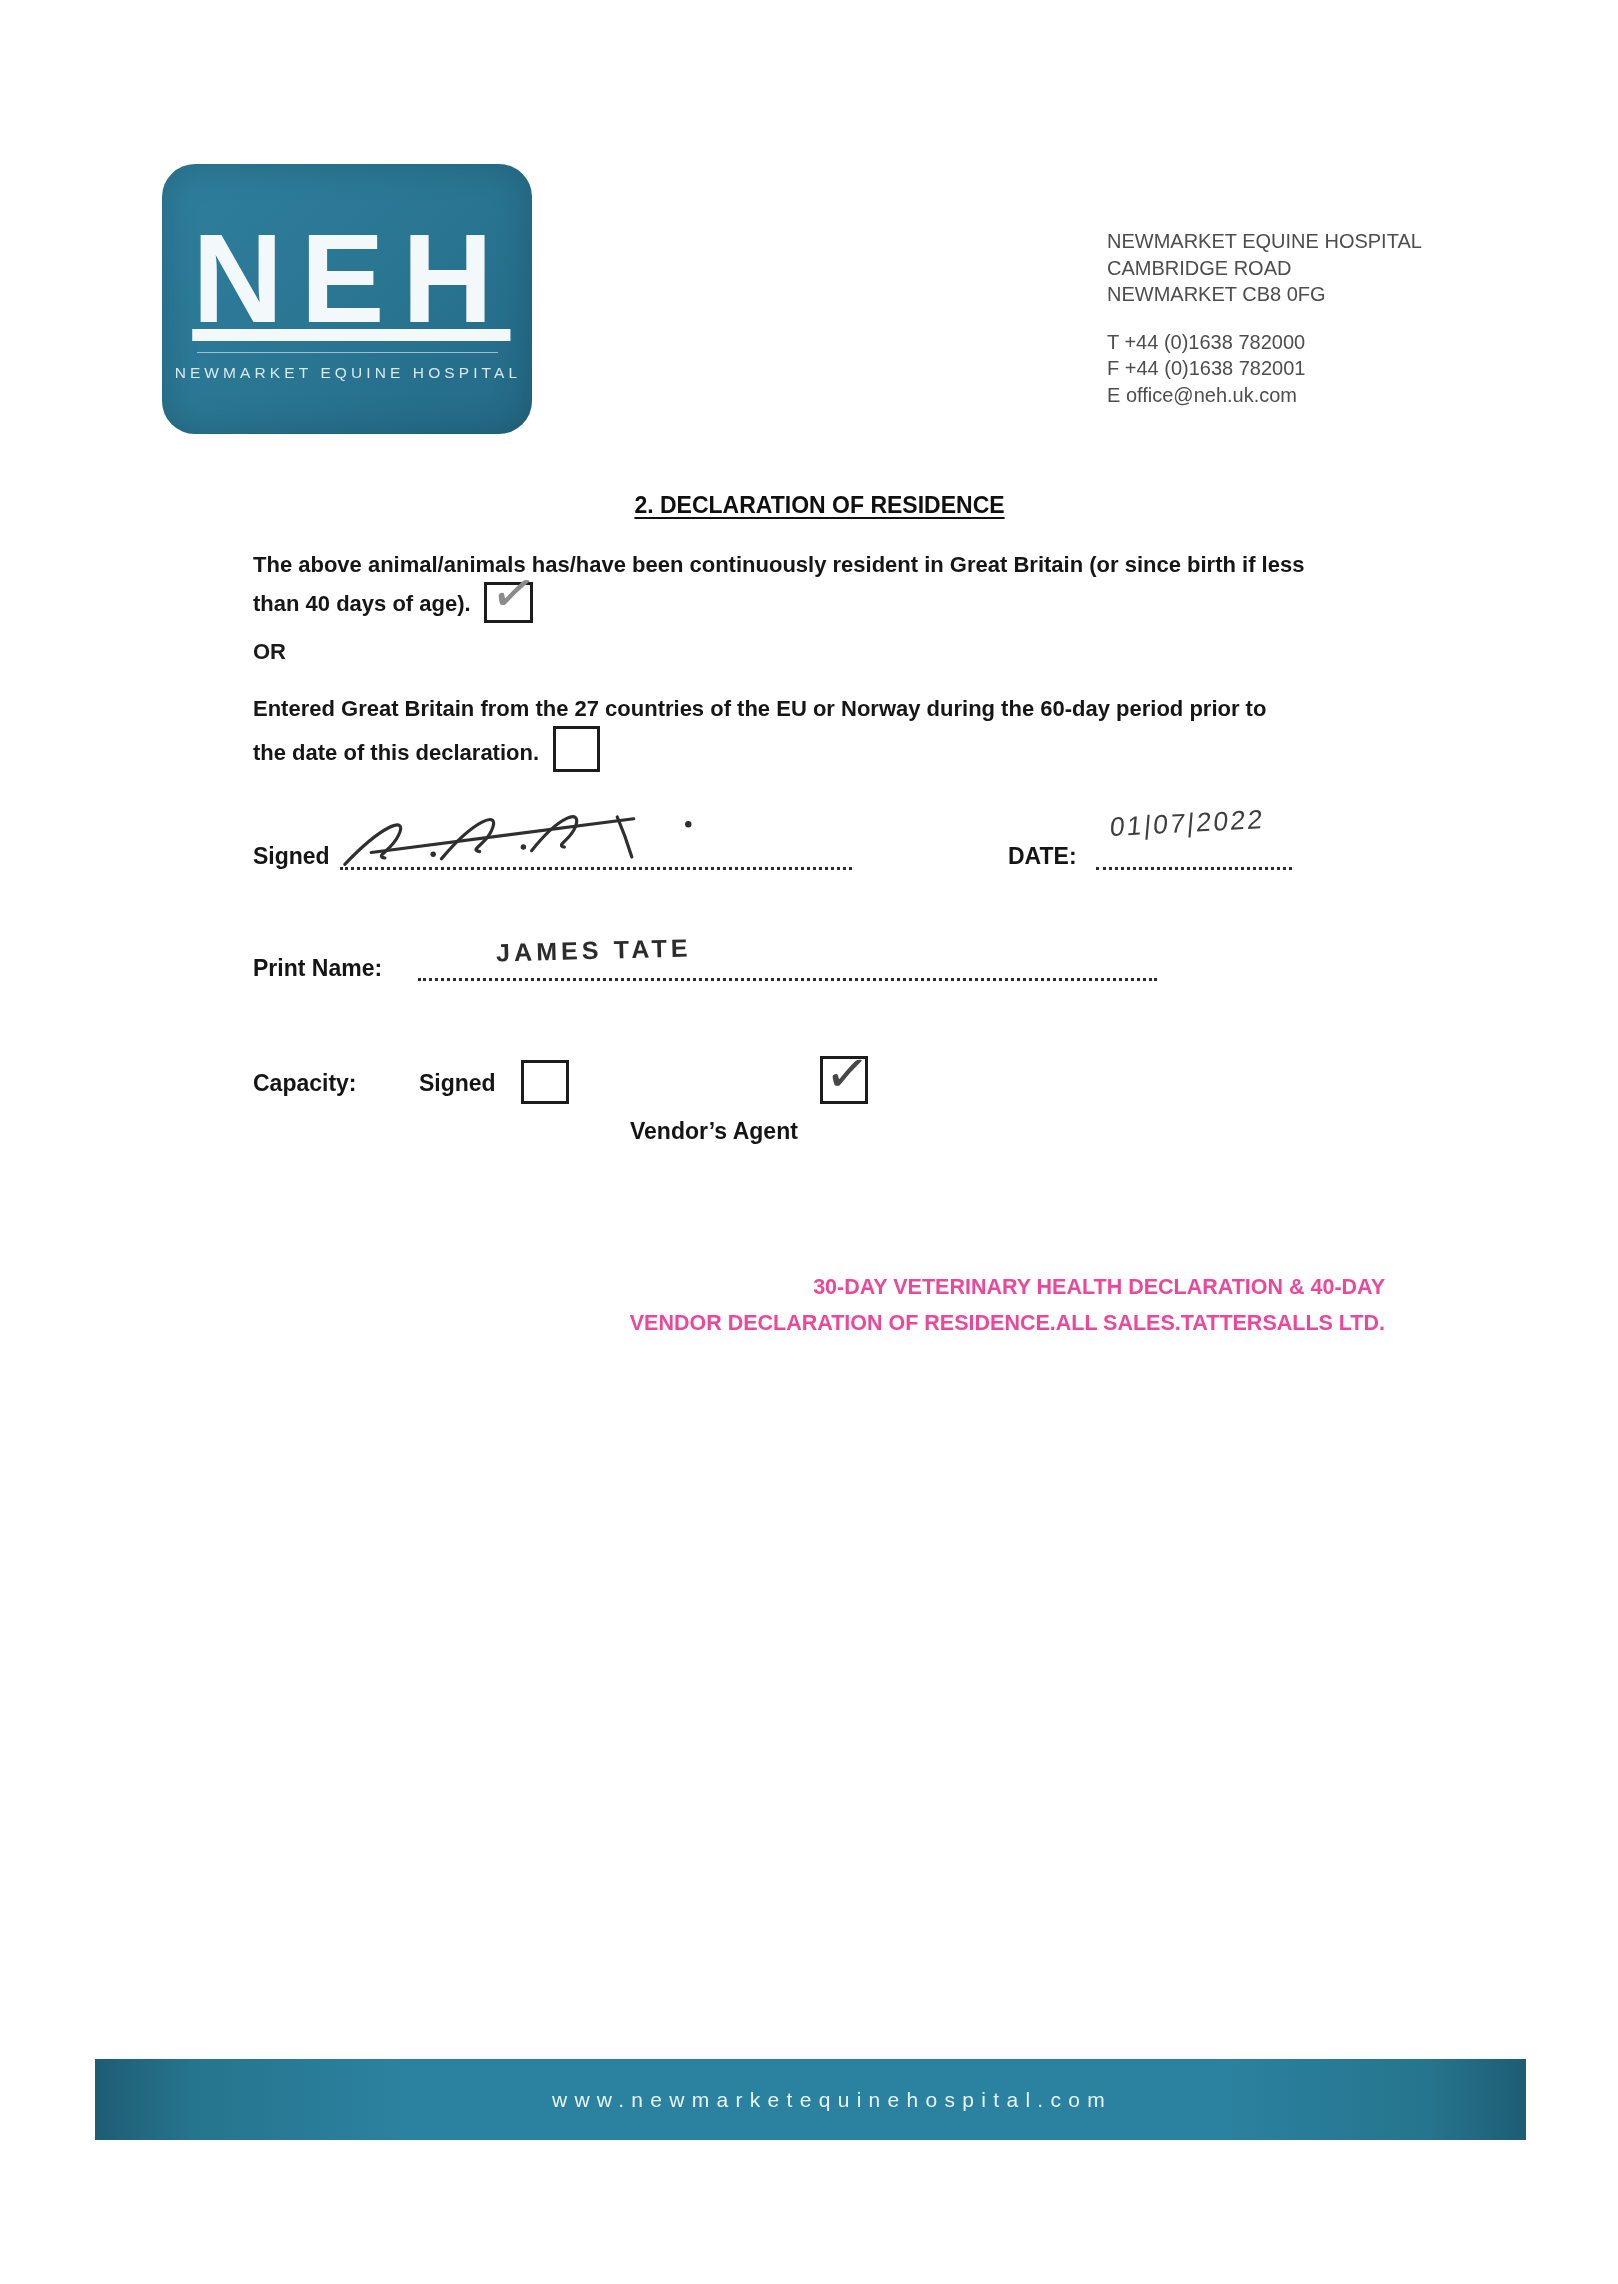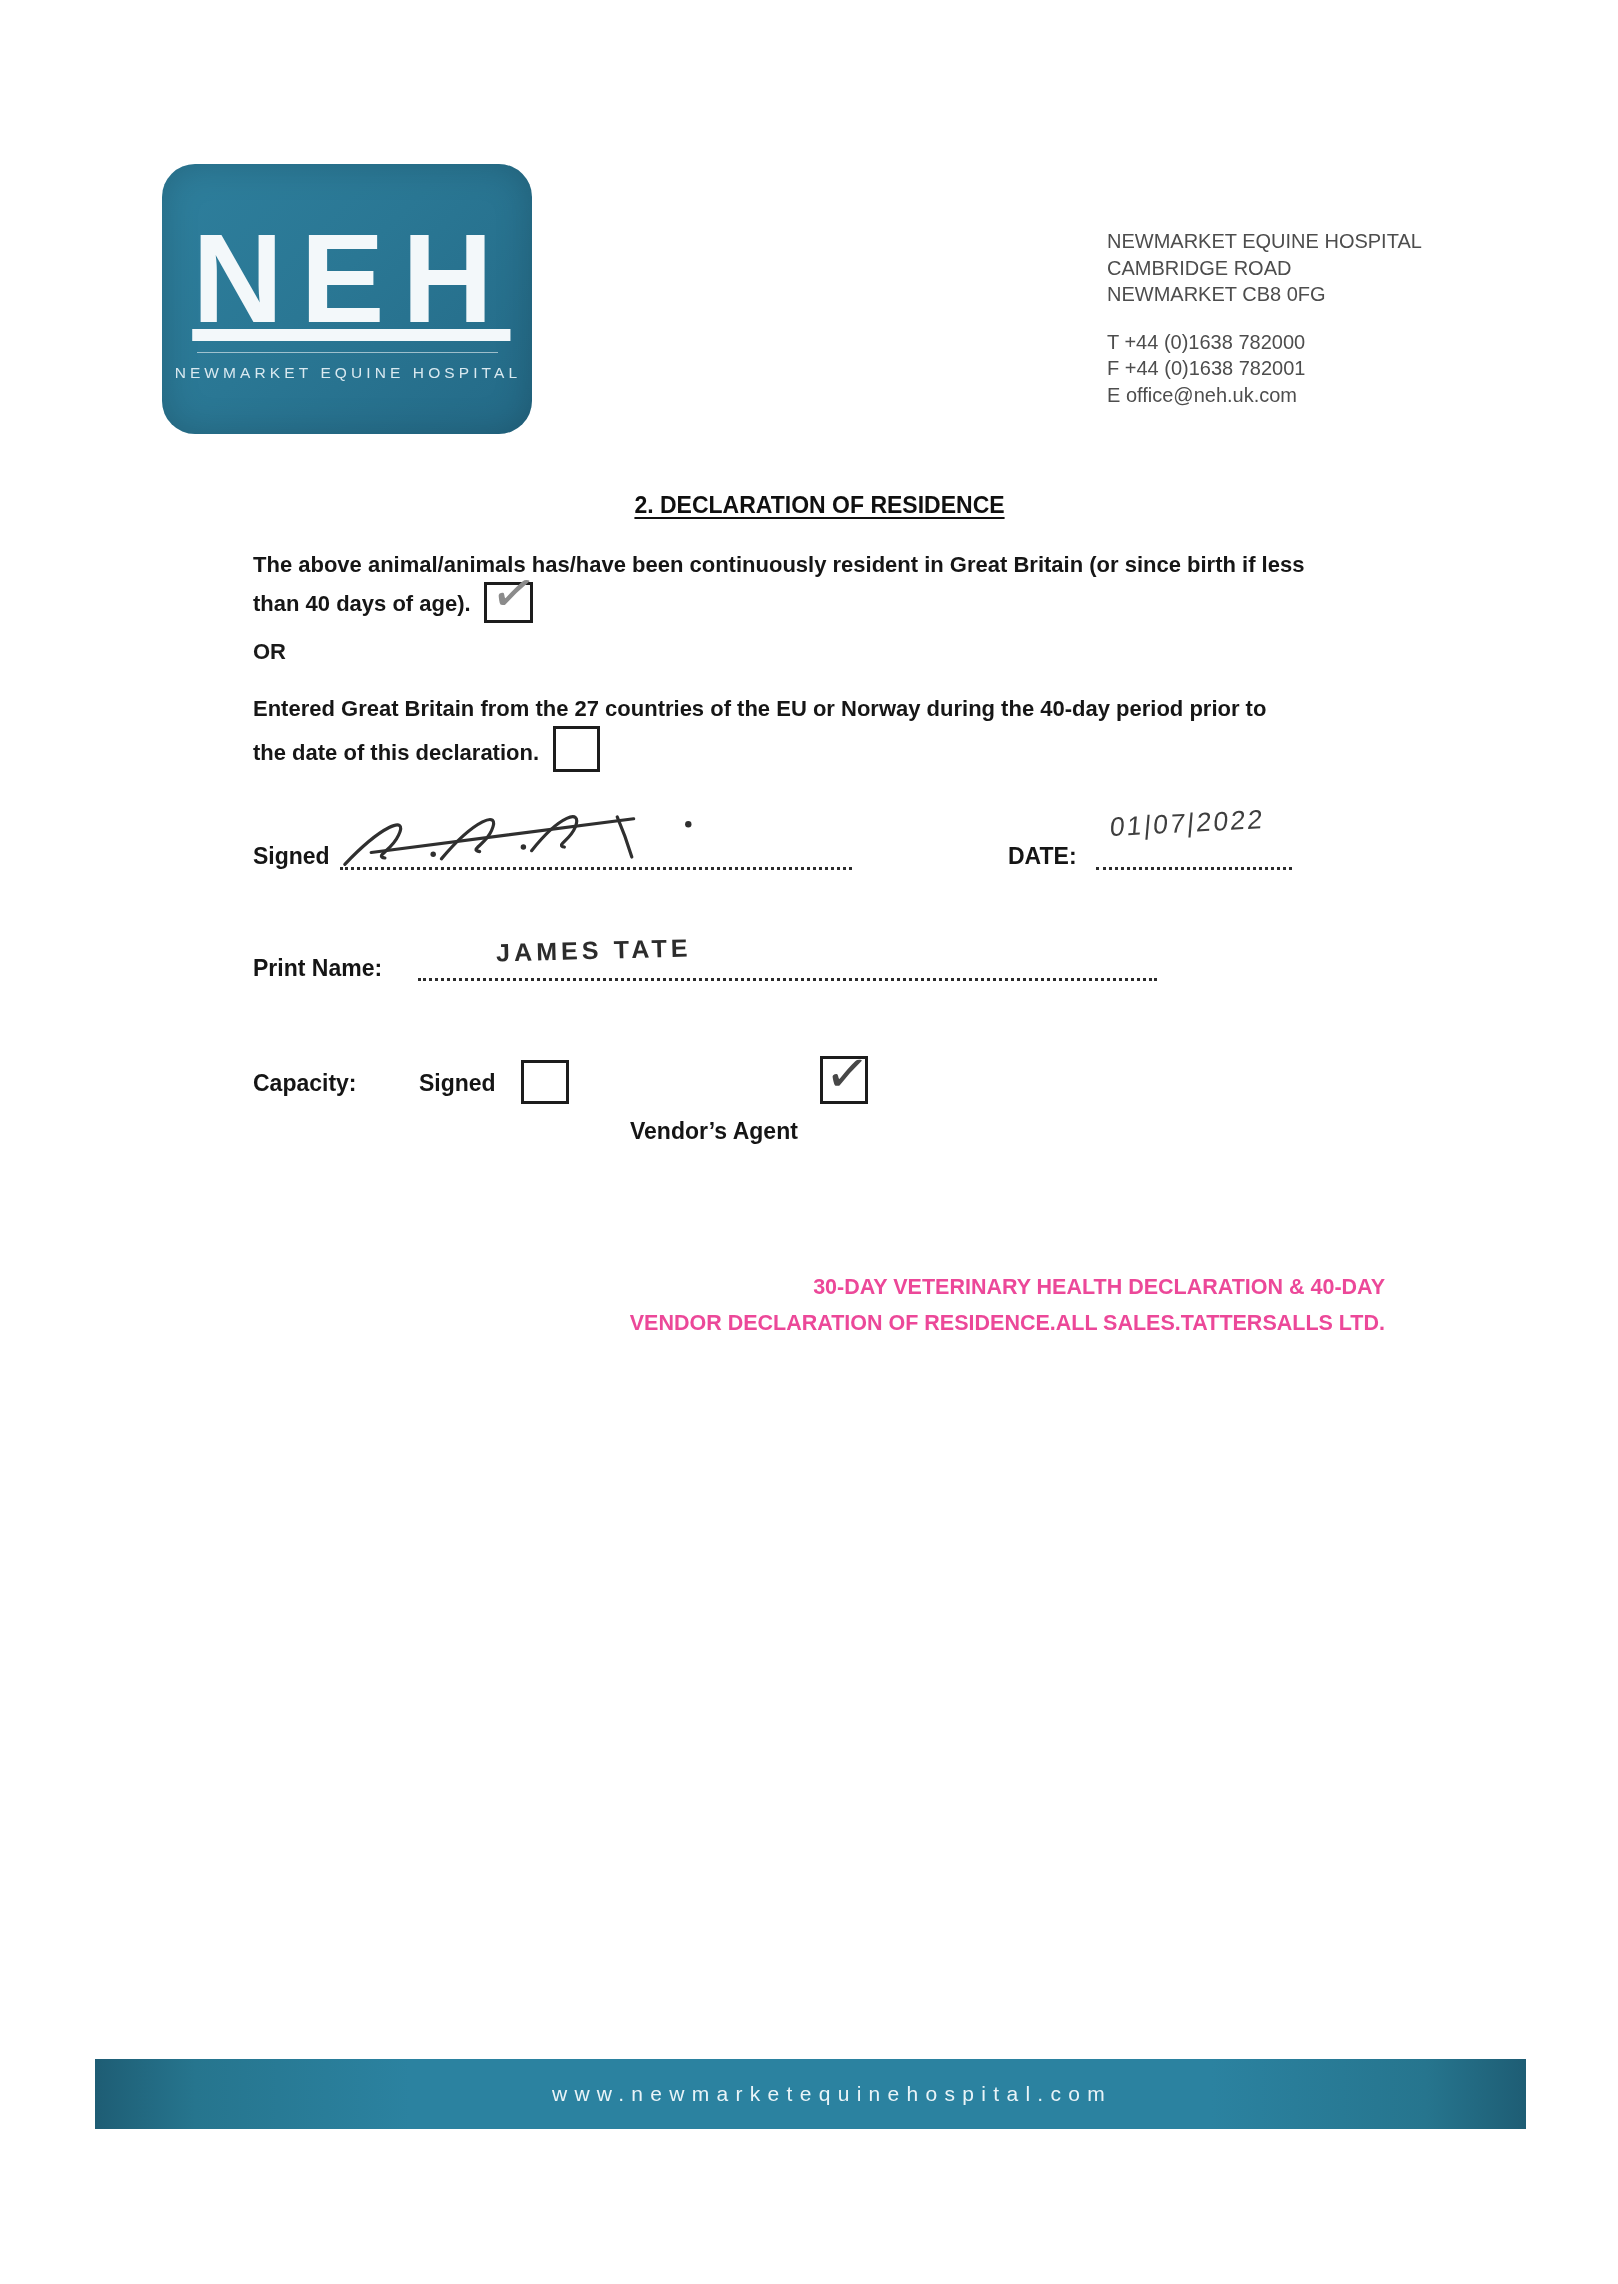--- a/index.html
+++ b/index.html
@@ -66,21 +66,21 @@
     position:absolute; left:496px; top:936px; font-size:25px; font-weight:700; color:#2c2c2c;
     letter-spacing:4.1px; transform:rotate(-1.5deg); white-space:nowrap;
   }
 
   
   .note { position:absolute; right:233px; top:1269px; text-align:right; font-size:21.5px; font-weight:700; line-height:36px; color:#ec4899; }
   .note span { display:block; }
 
   
   .banner {
-    position:absolute; left:95px; top:2059px; width:1431px; height:70px;
+    position:absolute; left:95px; top:2059px; width:1431px; height:81px;
     background:linear-gradient(90deg,#1e5d74 0%,#26758e 7%,#2b82a0 22%,#2b82a0 78%,#26758e 93%,#1e5d74 100%);
     display:flex; align-items:center; justify-content:center;padding-left:43px;
   }
   .banner-url { color:#eaf4f8; font-size:21px; letter-spacing:7.3px; }
 </style>
 </head>
 <body>
 
 <div class="page">
 
@@ -105,21 +105,21 @@
 
   <div class="form-title">2. DECLARATION OF RESIDENCE</div>
 
   <div class="para para1">
     <span class="line1">The above animal/animals has/have been continuously resident in Great Britain (or since birth if less</span><span>than 40 days of age).</span><span class="checkbox cb1"><span class="tick tick-pencil">✓</span></span>
   </div>
 
   <div class="or-label">OR</div>
 
   <div class="para para2">
-    <span class="line1">Entered Great Britain from the 27 countries of the EU or Norway during the 40-day period prior to</span><span>the date of this declaration.</span><span class="checkbox cb2"></span>
+    <span class="line1">Entered Great Britain from the 27 countries of the EU or Norway during the 60-day period prior to</span><span>the date of this declaration.</span><span class="checkbox cb2"></span>
   </div>
 
   <div class="field-label" style="left:253px; top:843px;">Signed</div>
   <div class="dotline" style="left:340px; top:867px; width:512px;"></div>
 
   <div class="signature-wrap">
     <svg width="411" height="82" viewBox="0 0 900 180">
       <g fill="none" stroke="#2f2f2f" stroke-width="7" stroke-linecap="round">
         <path d="M38 150 C118 66 178 40 156 86 C140 121 102 132 126 136"></path>
         <path d="M250 138 C322 52 382 28 360 76 C346 108 310 118 334 122"></path>

